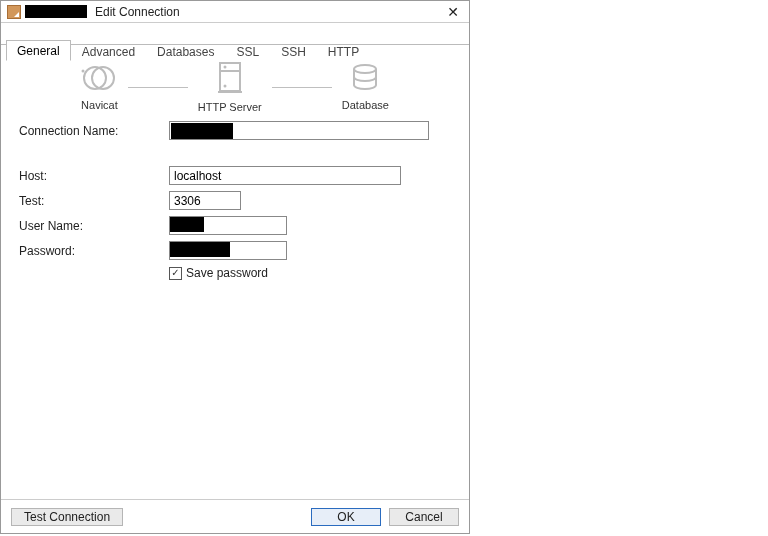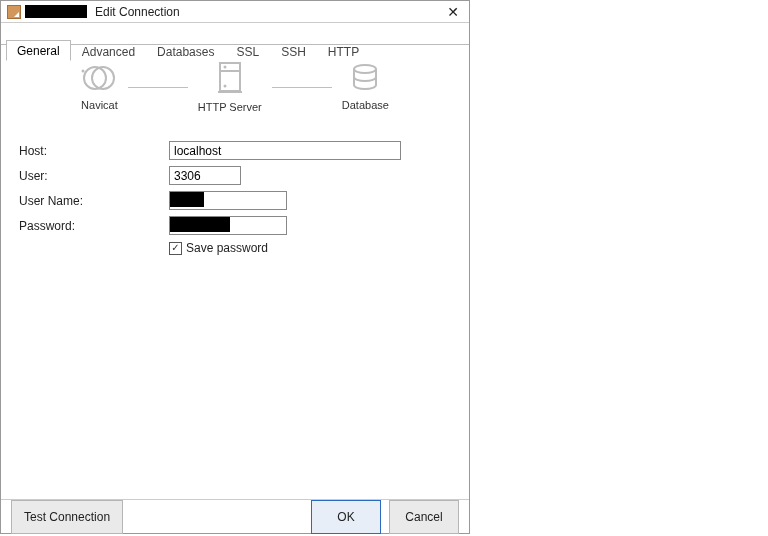--- a/index.html
+++ b/index.html
@@ -29,21 +29,21 @@
   .cn-overlay { position:absolute; left:2px; top:2px; width:62px; height:16px; background:#000; pointer-events:none; }
   .host-input { width:232px; }
   .port-input { width:72px; }
   .user-input, .pass-input { width:118px; }
   .input-wrap { position:relative; display:inline-block; }
   .input-overlay { position:absolute; left:1px; top:1px; height:15px; background:#000; pointer-events:none; }
   .chk-row { display:flex; align-items:center; margin-left:150px; margin-top:2px; gap:4px; }
   .chk { width:13px; height:13px; border:1px solid #555; display:inline-flex; align-items:center; justify-content:center; font-size:10px; line-height:10px; }
   .chk.checked::after { content:"✓"; font-size:10px; color:#333; }
   .footer { height:34px; border-top:1px solid #ccc; display:flex; align-items:center; padding:0 10px; gap:8px; }
-  .btn { height:34px; min-width:70px; padding:0 12px; background:#eaeaea; border:1px solid #b5b5b5; font-size:12px; display:inline-flex; align-items:center; justify-content:center; cursor:default; }
+  .btn { height:18px; min-width:70px; padding:0 12px; background:#eaeaea; border:1px solid #b5b5b5; font-size:12px; display:inline-flex; align-items:center; justify-content:center; cursor:default; }
   .btn.primary { border:1px solid #2a6bbf; background:#e7eef8; }
   .spacer-v { height:20px; }
   svg { display:block; }
 </style>
 </head>
 <body>
 
 <div class="window">
 
   <div class="titlebar">
@@ -89,29 +89,36 @@
         <svg width="30" height="30" viewBox="0 0 30 30">
           <ellipse cx="15" cy="6" rx="11" ry="4" fill="none" stroke="#bcbcbc" stroke-width="2"></ellipse>
           <path d="M4 6 V22 a11 4 0 0 0 22 0 V6" fill="none" stroke="#bcbcbc" stroke-width="2"></path>
           <path d="M4 14 a11 4 0 0 0 22 0" fill="none" stroke="#bcbcbc" stroke-width="2"></path>
         </svg>
         <span class="dlabel">Database</span>
       </div>
     </div>
 
     <div class="form">
+      <div class="row">
+        <span class="lbl">Connection Name:</span>
+        <span class="input-wrap cn-wrap">
+          <input type="text" class="cn-input" value="" style="">
+          <span class="cn-overlay"></span>
+        </span>
+      </div>
 
       <div class="spacer-v"></div>
 
       <div class="row">
         <span class="lbl">Host:</span>
         <input type="text" class="host-input" value="localhost" style="">
       </div>
       <div class="row">
-        <span class="lbl">User:</span>
+        <span class="lbl">Test:</span>
         <input type="text" class="port-input" value="3306" style="">
       </div>
       <div class="row">
         <span class="lbl">User Name:</span>
         <span class="input-wrap">
           <input type="text" class="user-input" value="" style="">
           <span class="input-overlay" style="width:34px"></span>
         </span>
       </div>
       <div class="row">

